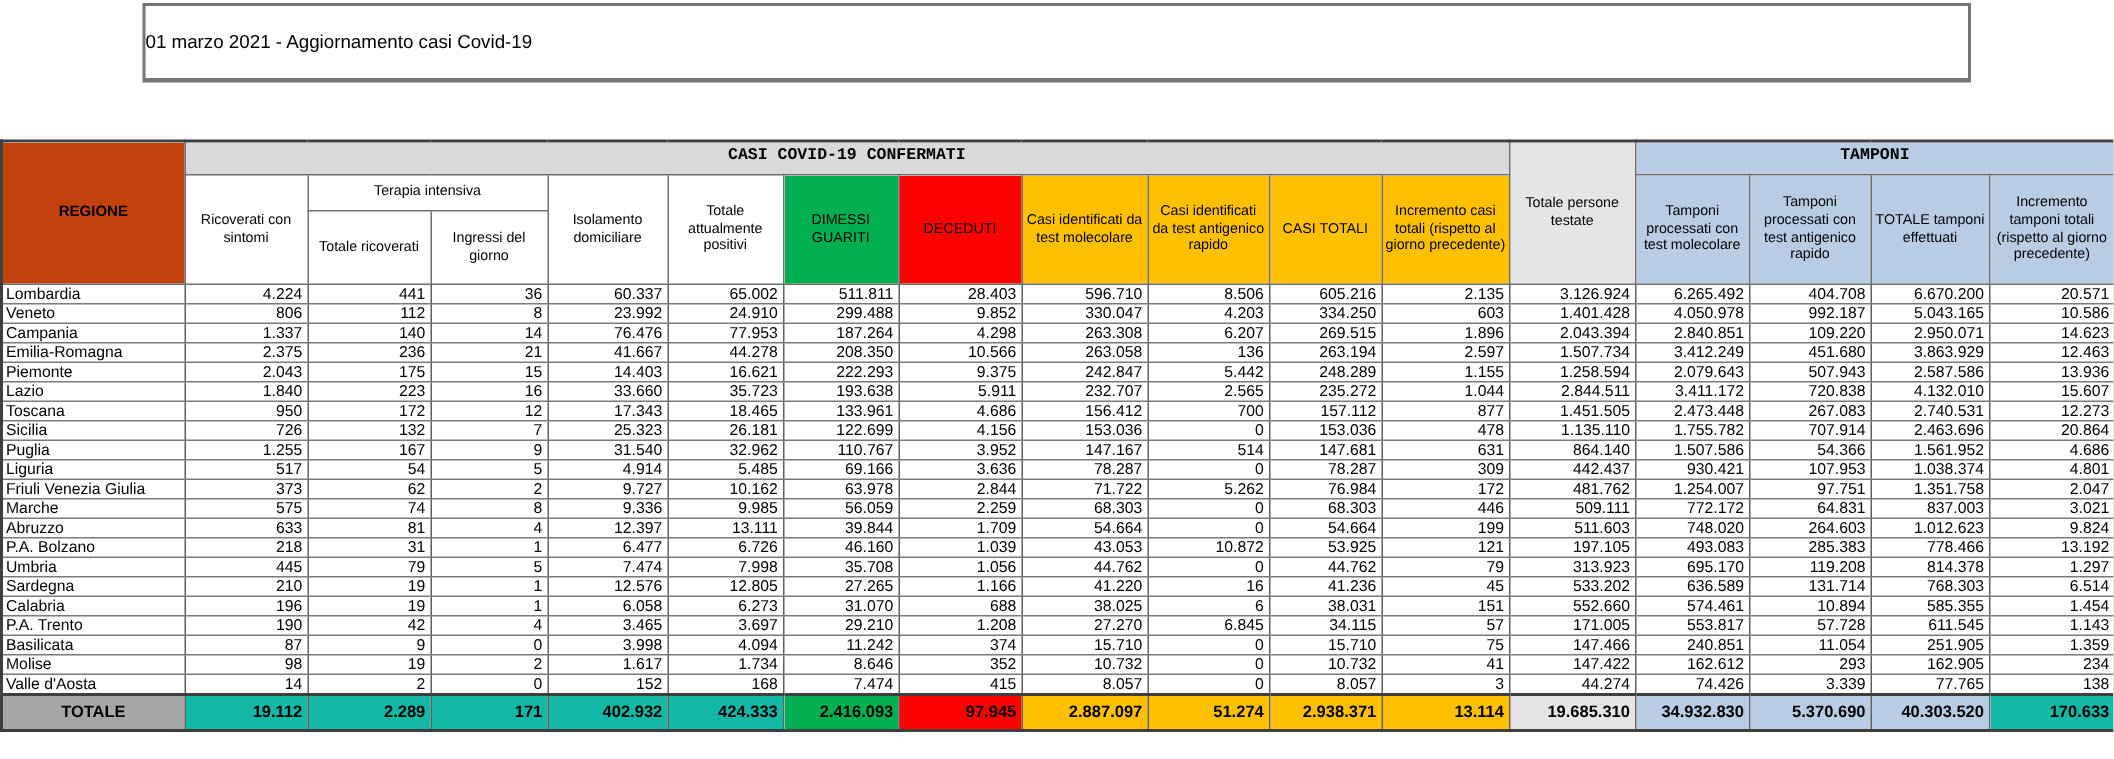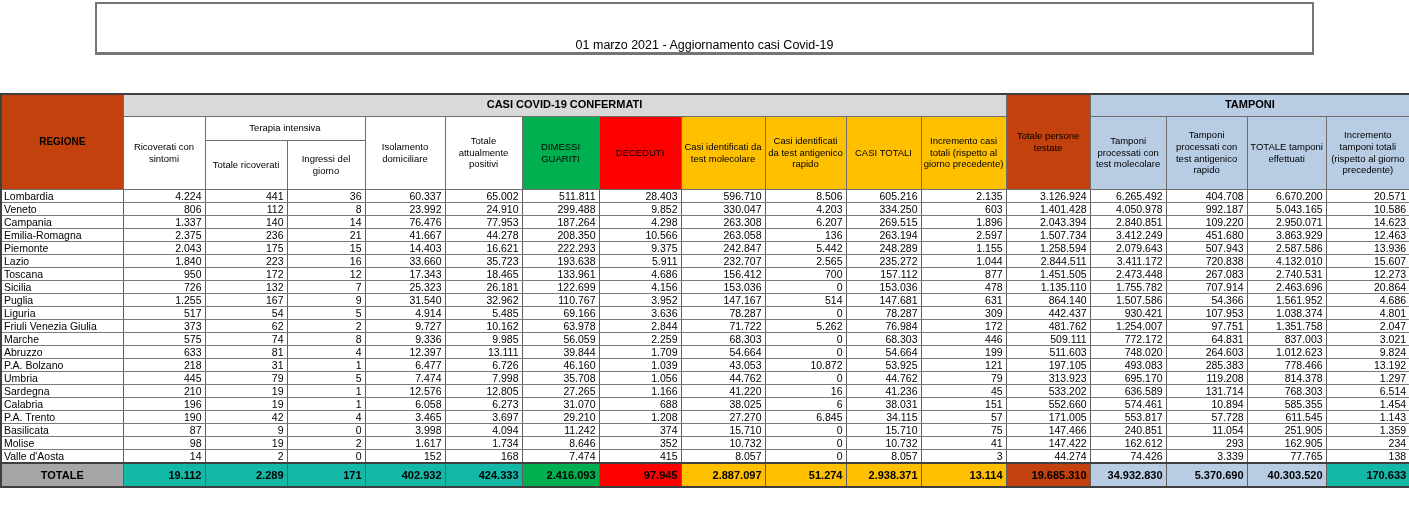--- a/index.html
+++ b/index.html
@@ -12,23 +12,23 @@
   .page { width: 1409px; height: 506px; overflow: hidden; background: #fff; }
 
   
   .title-box {
     width: 1219px;
     margin: 2px auto 0 auto;
     height: 53px;
     border: 2px solid #757575;
     border-bottom-width: 3px;
     display: flex;
-    flex-direction: row;
+    flex-direction: column;
     justify-content: space-evenly;
-    align-items: flex-end;
+    align-items: flex-start;
     font-size: 12.5px;
   }
   .title-line { white-space: nowrap; }
 
   
   table.covid {
     margin: 38px auto 0 auto;
     width: 1407px;
     border-collapse: collapse;
     table-layout: fixed;
@@ -40,33 +40,33 @@
     vertical-align: middle;
   }
   thead th {
     font-size: 9.5px;
     font-weight: normal;
     text-align: center;
     line-height: 1.25;
     padding: 1px 2px;
     background: #ffffff;
   }
-  thead th.band { font-size: 11px; font-weight: bold; height: 22px; }
+  thead th.band { font-size: 11px; font-weight: bold; height: 22px; font-family: Liberation Mono, monospace; }
   thead tr.sub1 th { height: 24px; }
   thead tr.sub2 th { height: 49px; }
   th.regione-h {
     background: #c2410c;
     font-weight: bold;
     font-size: 10px;
   }
   .bg-band   { background: #d9d9d9; }
   .bg-green  { background: #00b050; }
   .bg-red    { background: #ff0000; }
   .bg-yellow { background: #ffc000; }
-  .bg-cyan   { background: #c2410c; }
+  .bg-cyan   { background: #e5e5e5; }
   .bg-blue   { background: #b8cce4; }
   .bg-gray   { background: #14b8a6; }
   .bg-dgray  { background: #a6a6a6; }
 
   tbody td {
     font-size: 10.5px;
     height: 12.6px;
     line-height: 12px;
     padding: 0 3px;
     white-space: nowrap;

